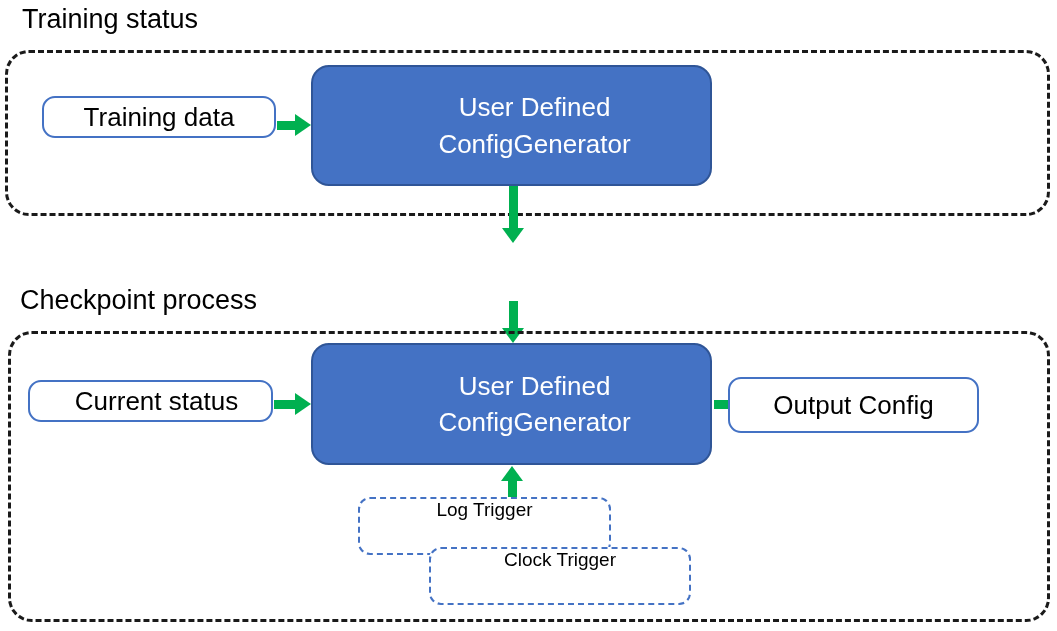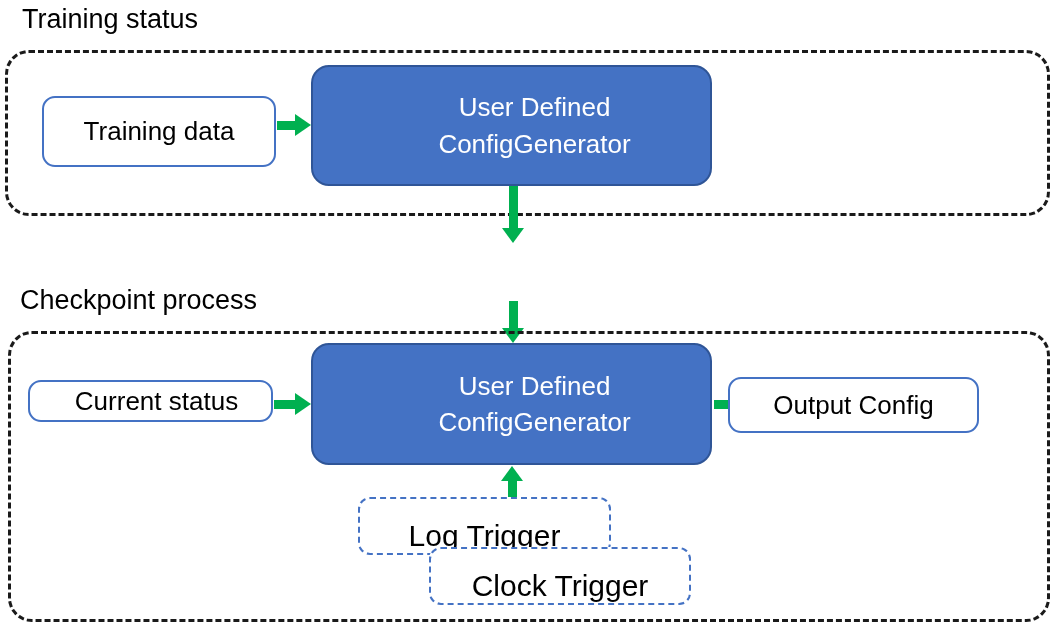--- a/index.html
+++ b/index.html
@@ -55,22 +55,22 @@
     line-height:1.4;
     box-sizing:border-box;
     text-align:center;
     padding-left:46px;
   }
   .trigger-box{
     position:absolute;
     background:var(--box-bg-white);
     border:2px dashed var(--accent-blue);
     border-radius:12px;
-    display:flex;align-items:flex-end;justify-content:center;
-    font-size:30px;
+    display:flex;align-items:flex-start;justify-content:center;
+    font-size:19px;
     box-sizing:border-box;
     white-space:nowrap;
   }
   
   .arrow-right{position:absolute;display:flex;align-items:center;}
   .arrow-right .stem{height:9px;background:var(--arrow-green);flex:1;}
   .arrow-right .head{width:0;height:0;border-top:11px solid transparent;border-bottom:11px solid transparent;border-left:16px solid var(--arrow-green);}
   .arrow-down{position:absolute;display:flex;flex-direction:column;align-items:center;}
   .arrow-down .stem{width:9px;background:var(--arrow-green);flex:1;}
   .arrow-down .head{width:0;height:0;border-left:11px solid transparent;border-right:11px solid transparent;border-top:15px solid var(--arrow-green);}
@@ -80,21 +80,21 @@
 </style>
 </head>
 <body>
 
 <div class="canvas">
 
   <div class="section-label" style="left:22px;top:3px;">Training status</div>
 
   <div class="dashed-container" style="left:5px;top:50px;width:1045px;height:166px;"></div>
 
-  <div class="white-box" style="left:42px;top:96px;width:234px;height:71px;">
+  <div class="white-box" style="left:42px;top:96px;width:234px;height:42px;">
     <span>Training data</span>
   </div>
 
   <div class="arrow-right" style="left:277px;top:114px;width:34px;height:22px;">
     <div class="stem"></div>
     <div class="head"></div>
   </div>
 
   <div class="blue-box" style="left:311px;top:65px;width:401px;height:121px;">
     <span>User Defined</span>

